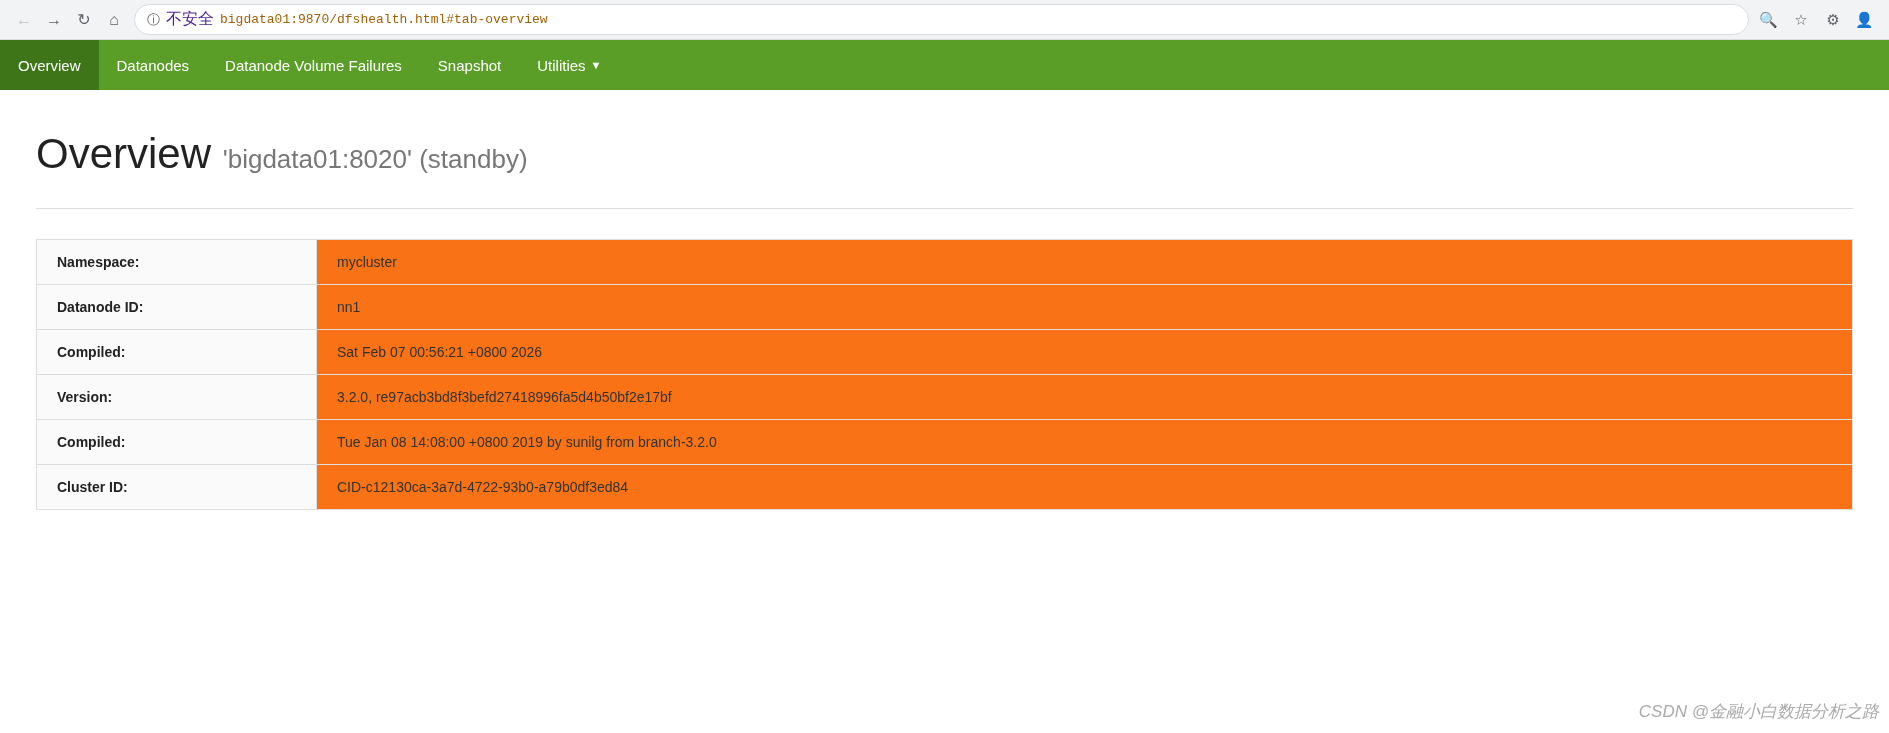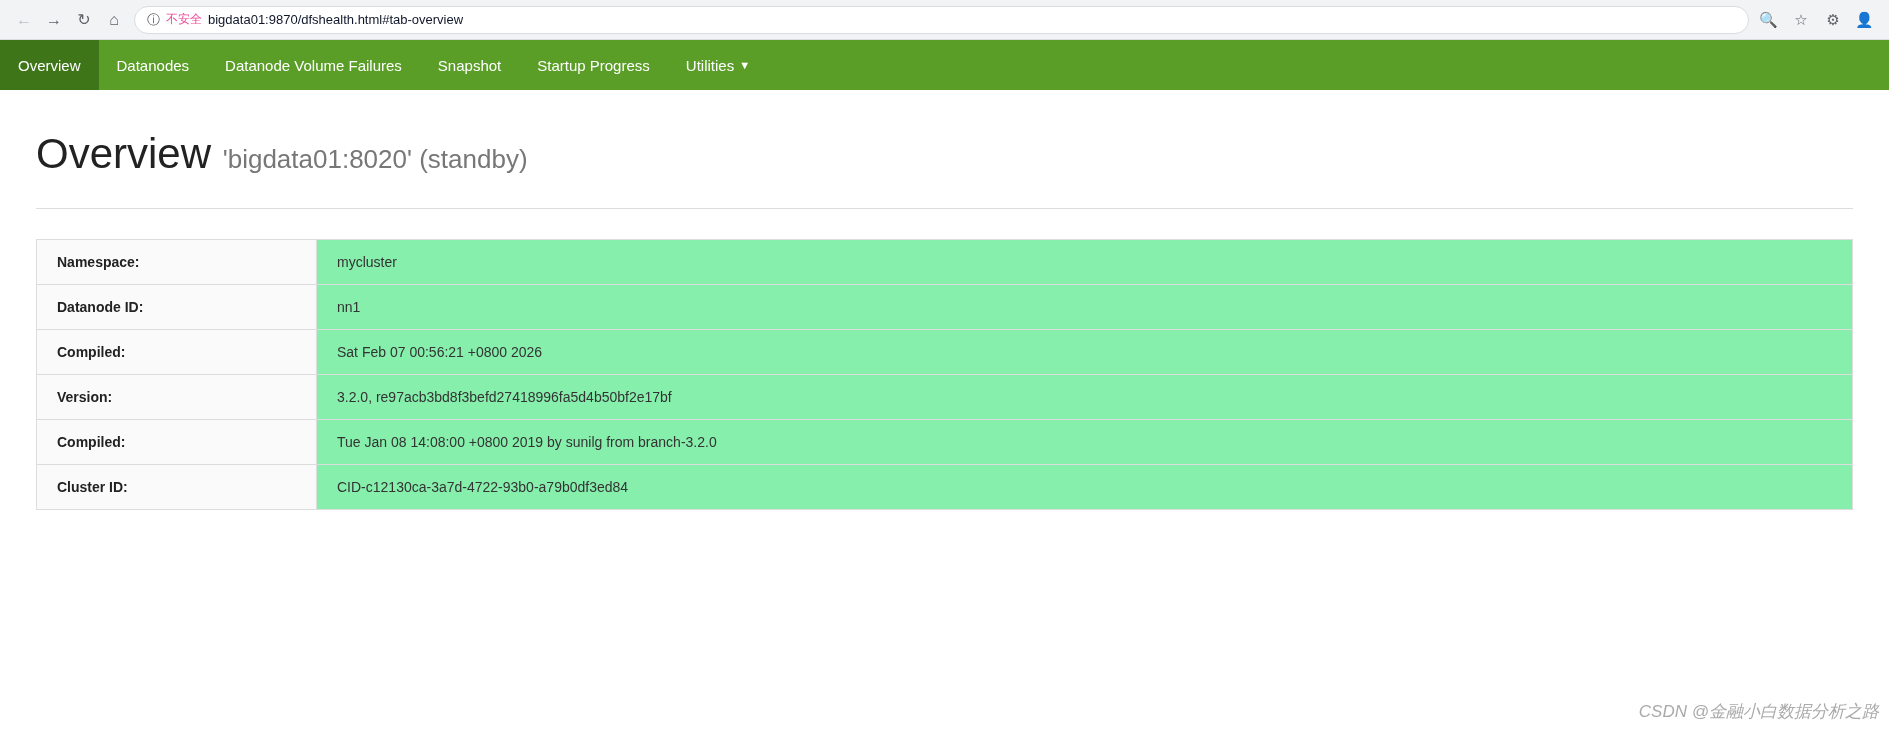--- a/index.html
+++ b/index.html
@@ -63,27 +63,28 @@
       color: #202124;
       gap: 6px;
     }
 
     .address-bar .lock-icon {
       color: #5f6368;
       font-size: 13px;
     }
 
     .address-bar .warning-text {
-      color: #ec4899;
-      font-size: 12px;
+      color: #4c1d95;
+      font-size: 16px;
     }
 
     .address-bar .url-text {
-      color: #0f172a;
+      color: #a16207;
       font-size: 13px;
+      font-family: Liberation Mono, monospace;
     }
 
     .browser-actions {
       display: flex;
       gap: 8px;
       align-items: center;
       color: #5f6368;
     }
 
     .browser-action-btn {
@@ -189,21 +190,21 @@
     .info-table td:first-child {
       font-weight: bold;
       width: 280px;
       background: #fafafa;
       color: #222;
       border-right: 1px solid #ddd;
     }
 
     .info-table td:last-child {
       color: #333;
-      background: #86efac;
+      background: #f97316;
     }
 
     
     .watermark {
       position: fixed;
       bottom: 10px;
       right: 10px;
       color: #aaa;
       font-size: 17px;
       font-style: italic;
@@ -241,23 +242,20 @@
     <a class="nav-item">
       <span>Datanodes</span>
     </a>
     <a class="nav-item">
       <span>Datanode Volume Failures</span>
     </a>
     <a class="nav-item">
       <span>Snapshot</span>
     </a>
     <a class="nav-item">
-      <span>Startup Progress</span>
-    </a>
-    <a class="nav-item">
       <span>Utilities</span>
       <span class="dropdown-arrow">▼</span>
     </a>
   </div>
 </nav>
 
 <div class="main-content">
   <h1 class="page-title">
     <span>Overview</span>
     <span class="subtitle">'bigdata01:8020' (standby)</span>

